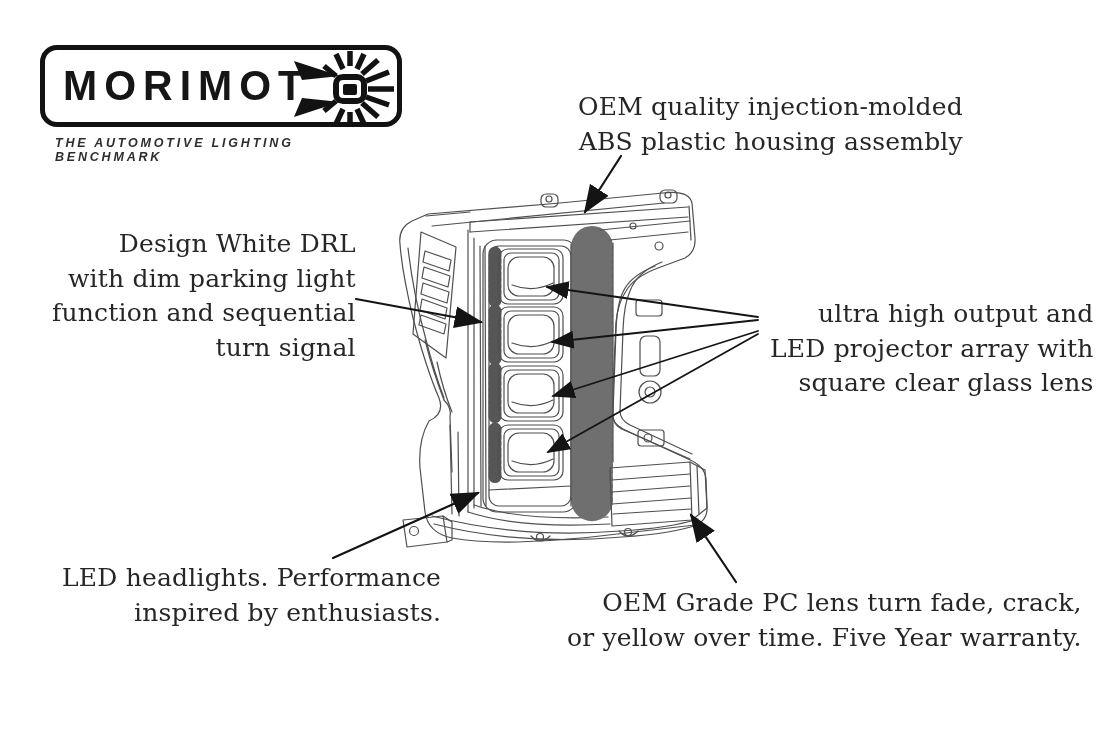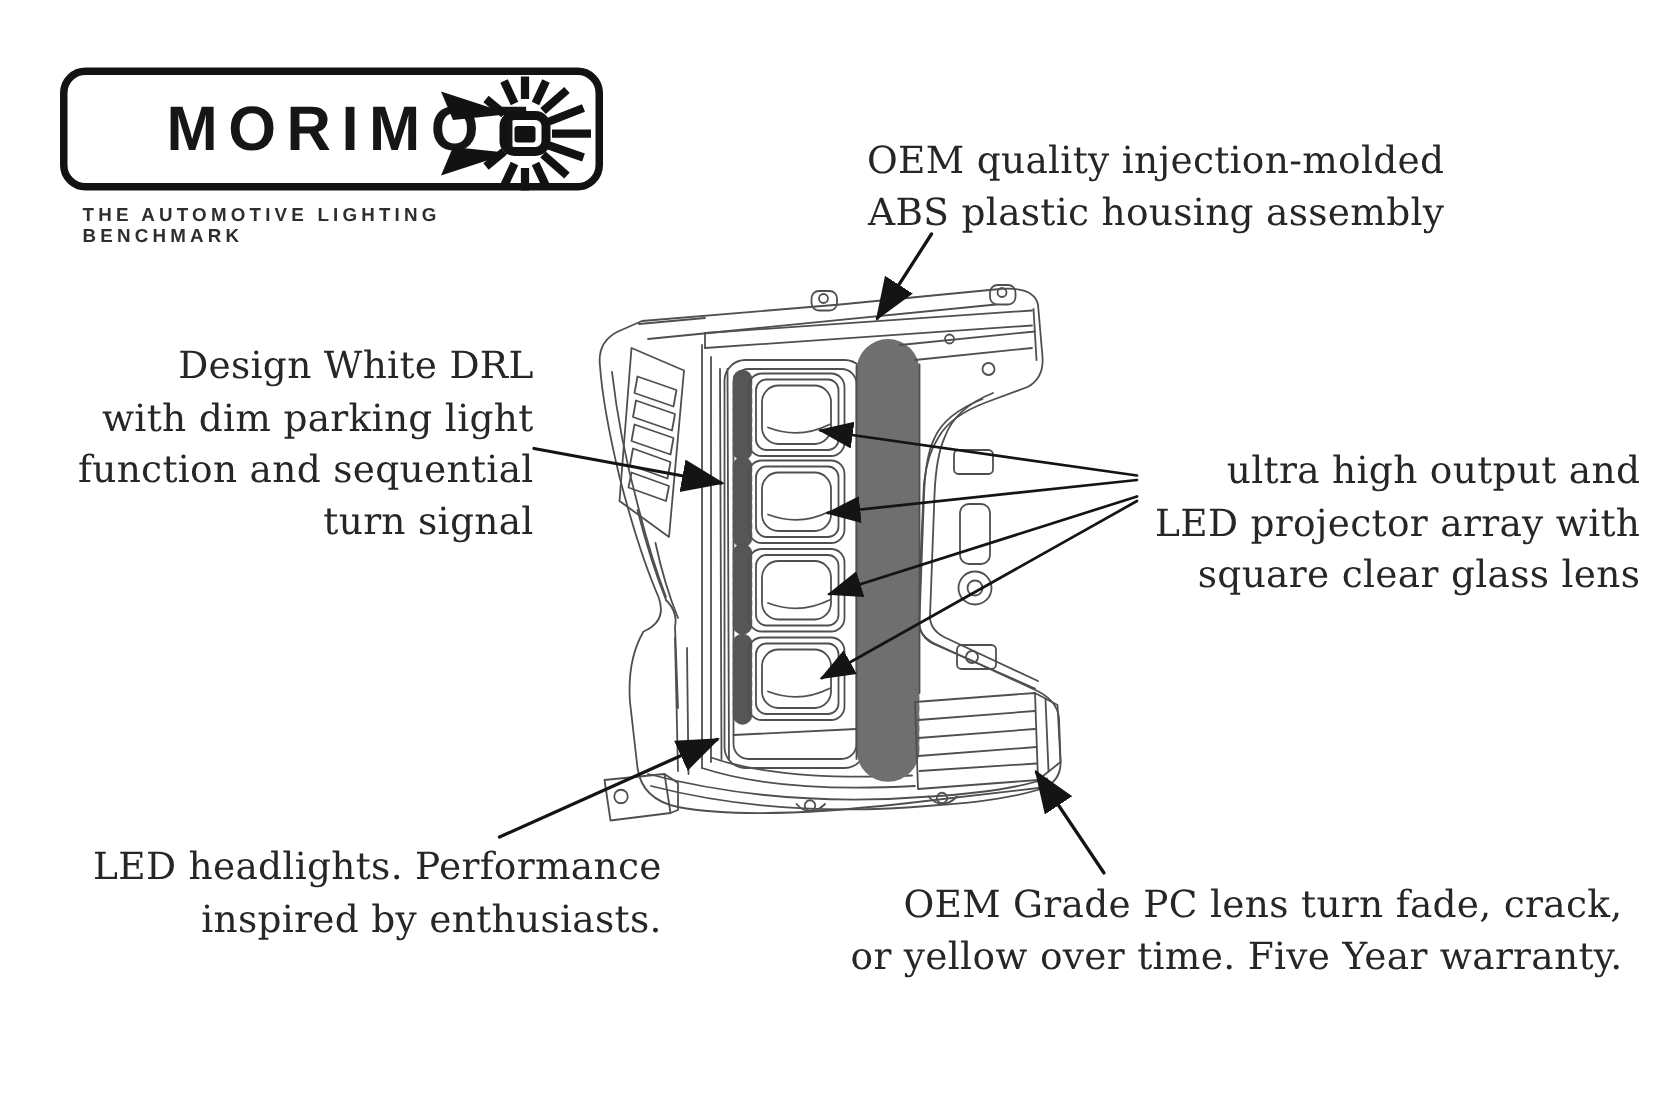--- a/index.html
+++ b/index.html
@@ -16,27 +16,27 @@
   
   .logo{position:absolute;left:40px;top:45px;width:362px;}
   .logo-box{
     position:relative;border:5px solid #121212;border-radius:17px;
     height:72px;display:flex;align-items:center;background:#fff;
   }
   .logo-word{
     font-family:"Liberation Sans", sans-serif;font-weight:bold;
     font-size:41px;letter-spacing:7px;color:#161616;padding-left:18px;
     transform:scaleY(1.02);
-    margin-left:48px;
   }
   .logo-burst{position:absolute;right:-1px;top:-5px;}
   .logo-tagline{
     font-family:"Liberation Sans", sans-serif;font-weight:bold;
     font-size:12.5px;letter-spacing:2.8px;color:#2e2e2e;
     margin:9px 0 0 15px;
+    font-style:italic;
   }
 </style>
 </head>
 <body>
 
 <div class="canvas">
 
   <svg class="art" viewBox="0 0 1109 740" fill="none" stroke="#4f4f4f" stroke-width="1.2" stroke-linecap="round" stroke-linejoin="round">
     <defs>
       <marker id="ah" markerWidth="14" markerHeight="11" refX="12" refY="5" orient="auto">

